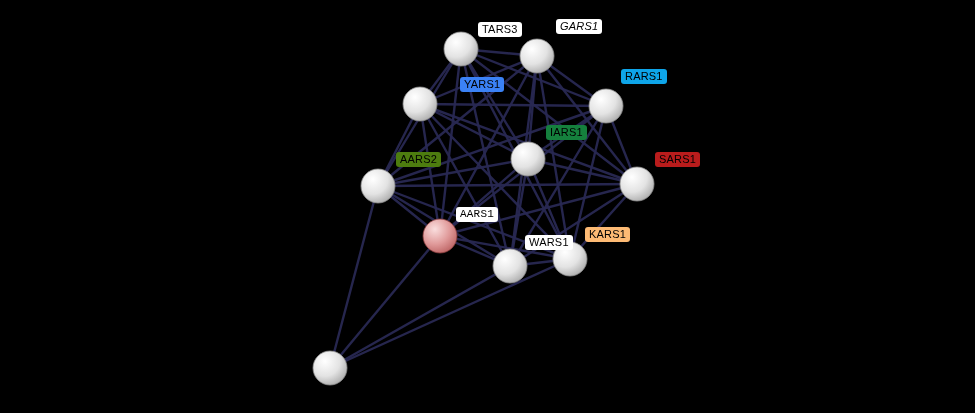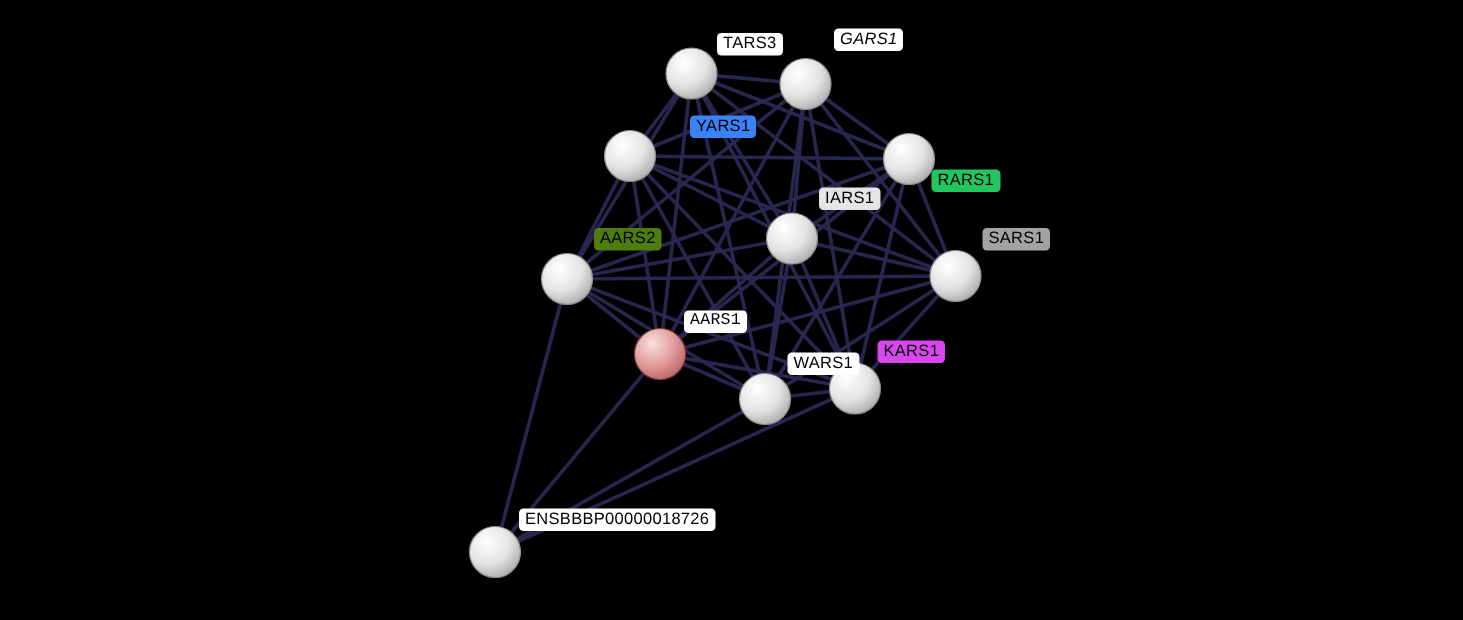--- a/index.html
+++ b/index.html
@@ -116,21 +116,20 @@
         <circle cx="440" cy="236" r="17" fill="url(#sphere-red)" stroke="#8a3d3d" stroke-width="0.8" class="node-circle"></circle>
         <circle cx="510" cy="266" r="17" fill="url(#sphere-white)" stroke="#8f8f8f" stroke-width="0.8" class="node-circle"></circle>
         <circle cx="570" cy="259" r="17" fill="url(#sphere-white)" stroke="#8f8f8f" stroke-width="0.8" class="node-circle"></circle>
         <circle cx="330" cy="368" r="17" fill="url(#sphere-white)" stroke="#8f8f8f" stroke-width="0.8" class="node-circle"></circle>
       </g>
   </svg>
 
 <div class="node-label" style="left: 478px; top: 22px; background: rgb(255, 255, 255); color: rgb(0, 0, 0);">TARS3</div>
     <div class="node-label" style="left: 556px; top: 19px; background: rgb(255, 255, 255); color: rgb(0, 0, 0); font-style: italic;">GARS1</div>
     <div class="node-label" style="left: 460px; top: 77px; background: #3b82f6; color: rgb(0, 0, 0);">YARS1</div>
-    <div class="node-label" style="left: 621px; top: 69px; background: #22c55e; color: rgb(0, 0, 0); margin-top: 44px;">RARS1</div>
-    <div class="node-label" style="left: 546px; top: 125px; background: #e5e5e5; color: rgb(0, 0, 0);">IARS1</div>
+    <div class="node-label" style="left: 621px; top: 69px; background: #0ea5e9; color: rgb(0, 0, 0);">RARS1</div>
+    <div class="node-label" style="left: 546px; top: 125px; background: #15803d; color: rgb(0, 0, 0);">IARS1</div>
     <div class="node-label" style="left: 396px; top: 152px; background: #4d7c0f; color: rgb(0, 0, 0);">AARS2</div>
-    <div class="node-label" style="left: 655px; top: 152px; background: #a3a3a3; color: rgb(0, 0, 0);">SARS1</div>
+    <div class="node-label" style="left: 655px; top: 152px; background: #b91c1c; color: rgb(0, 0, 0);">SARS1</div>
     <div class="node-label" style="left: 456px; top: 207px; background: rgb(255, 255, 255); color: rgb(0, 0, 0); font-family: Liberation Mono, monospace;">AARS1</div>
     <div class="node-label" style="left: 525px; top: 235px; background: rgb(255, 255, 255); color: rgb(0, 0, 0);">WARS1</div>
-    <div class="node-label" style="left: 585px; top: 227px; background: #d946ef; color: rgb(0, 0, 0);">KARS1</div>
-    <div class="node-label" style="left: 346px; top: 339px; background: rgb(255, 255, 255); color: rgb(0, 0, 0);">ENSBBBP00000018726</div>
+    <div class="node-label" style="left: 585px; top: 227px; background: #fdba74; color: rgb(0, 0, 0);">KARS1</div>
   </div>
 
 </body></html>

